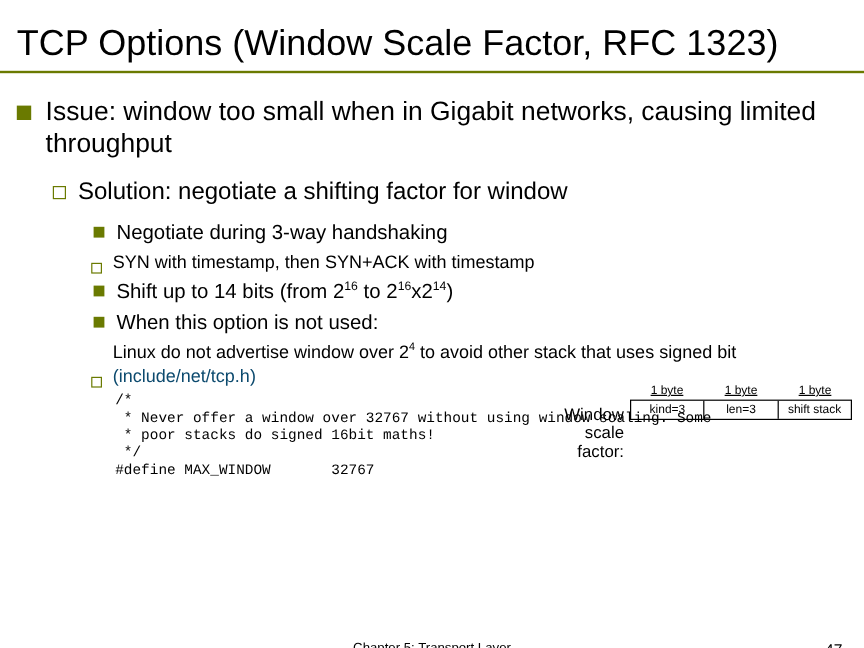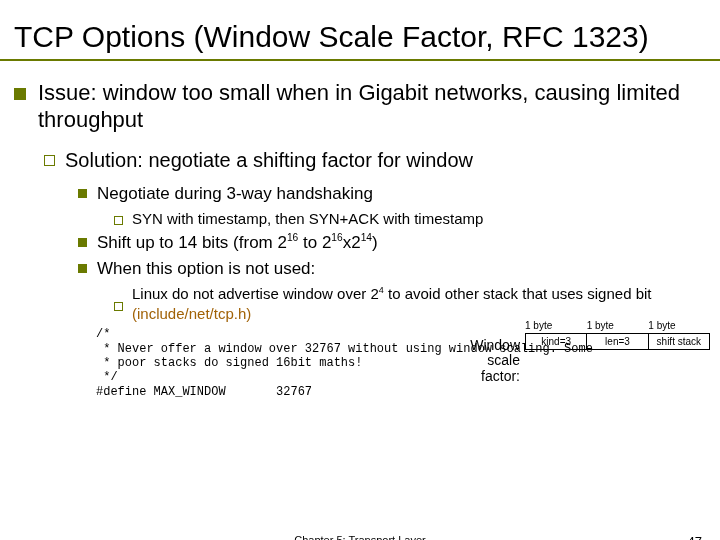--- a/index.html
+++ b/index.html
@@ -75,41 +75,42 @@
   .b2-text { font-size: 20px; line-height: 1.25; text-align: right; }
   .bullet3 {
     display: flex;
     align-items: flex-start;
     margin-left: 64px;
     margin-bottom: 4px;
   }
   .b3-text { font-size: 17px; line-height: 1.3; text-align: center; }
   .bullet4 {
     display: flex;
-    align-items: center;
-    margin-left: 100px;
+    align-items: flex-end;
+    margin-left: 62px;
     margin-bottom: 4px;
   }
   .b4-text { font-size: 15px; line-height: 1.3; }
-  .orange { color: #a16207; }
+  .orange { color: #0c4a6e; }
   sup { font-size: 0.6em; vertical-align: super; line-height: 0; }
   .diagram {
     position: absolute;
     top: 320px;
     right: 10px;
     width: 185px;
     font-size: 10px;
   }
   .diag-row {
     display: flex;
   }
   .diag-labels-top .cell {
     flex: 1;
-    text-align: left;
+    text-align: center;
     padding-bottom: 2px;
+    text-decoration: underline;
   }
   .diag-boxes {
     display: flex;
     border: 1px solid #000;
   }
   .diag-boxes .cell {
     flex: 1;
     text-align: center;
     border-right: 1px solid #000;
     padding: 2px 0;

